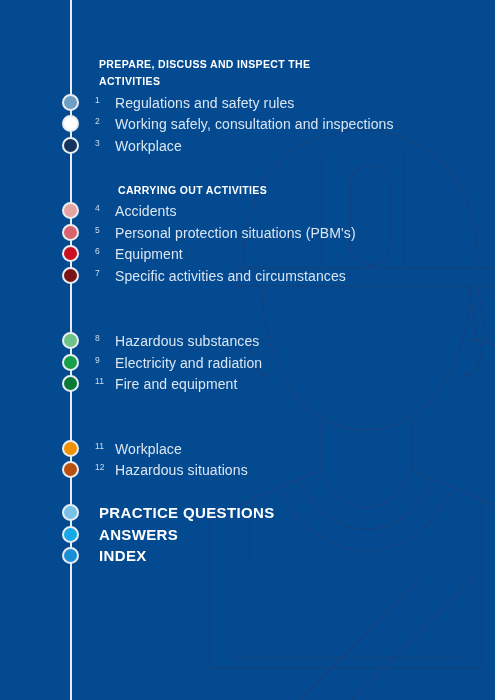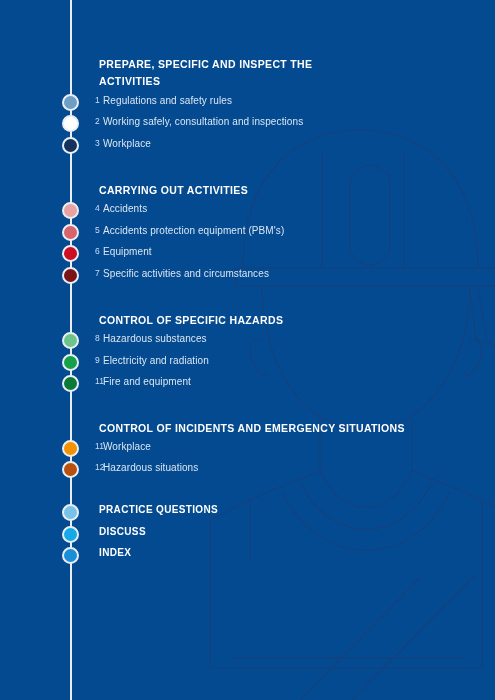--- a/index.html
+++ b/index.html
@@ -79,32 +79,32 @@
     top: 1px;
     width: 18px;
     font-size: 8.5px;
     color: #cfdced;
     text-align: left;
     letter-spacing: 0.1px;
   }
 
   .entry-label {
     position: absolute;
-    left: 103px;
+    left: 115px;
     top: 1px;
-    font-size: 10px;
+    font-size: 14px;
     color: #dbe6f2;
     letter-spacing: 0.1px;
     white-space: nowrap;
   }
 
   
   .backmatter .entry-label {
     left: 99px;
-    font-size: 10px;
+    font-size: 15px;
     font-weight: bold;
     color: #ffffff;
     letter-spacing: 0.35px;
     top: 0px;
   }
 </style>
 </head>
 <body>
 
 <svg id="watermark" viewBox="0 0 495 700" preserveAspectRatio="none" aria-hidden="true">
@@ -148,90 +148,88 @@
     <path d="M232 658 L462 658"></path>
 
     <path d="M300 700 L420 578"></path>
     <path d="M352 700 L474 576"></path>
   </g>
 </svg>
 
 <div id="rail"></div>
 
 <div id="toc">
-    <div class="section-title" style="top: 56px;">PREPARE, SPECIFIC AND INSPECT THE
+    <div class="section-title" style="top: 56px;">PREPARE, DISCUSS AND INSPECT THE
 ACTIVITIES</div>
     <div class="entry" style="top: 94px;">
       <span class="dot" style="background: rgb(110, 158, 196);"></span>
       <span class="entry-num">1</span>
       <span class="entry-label">Regulations and safety rules</span>
     </div>
     <div class="entry" style="top: 115px;">
       <span class="dot" style="background: rgb(255, 255, 255);"></span>
       <span class="entry-num">2</span>
       <span class="entry-label">Working safely, consultation and inspections</span>
     </div>
     <div class="entry" style="top: 137px;">
       <span class="dot" style="background: rgb(21, 50, 92);"></span>
       <span class="entry-num">3</span>
       <span class="entry-label">Workplace</span>
     </div>
-    <div class="section-title" style="top: 182px;">CARRYING OUT ACTIVITIES</div>
+    <div class="section-title" style="top: 182px; margin-left: 19px;">CARRYING OUT ACTIVITIES</div>
     <div class="entry" style="top: 202px;">
       <span class="dot" style="background: rgb(231, 162, 162);"></span>
       <span class="entry-num">4</span>
       <span class="entry-label">Accidents</span>
     </div>
     <div class="entry" style="top: 224px;">
       <span class="dot" style="background: rgb(216, 99, 108);"></span>
       <span class="entry-num">5</span>
-      <span class="entry-label">Accidents protection equipment (PBM's)</span>
+      <span class="entry-label">Personal protection situations (PBM's)</span>
     </div>
     <div class="entry" style="top: 245px;">
       <span class="dot" style="background: rgb(204, 16, 34);"></span>
       <span class="entry-num">6</span>
       <span class="entry-label">Equipment</span>
     </div>
     <div class="entry" style="top: 267px;">
       <span class="dot" style="background: rgb(122, 20, 23);"></span>
       <span class="entry-num">7</span>
       <span class="entry-label">Specific activities and circumstances</span>
     </div>
-    <div class="section-title" style="top: 312px;">CONTROL OF SPECIFIC HAZARDS</div>
     <div class="entry" style="top: 332px;">
       <span class="dot" style="background: rgb(109, 196, 138);"></span>
       <span class="entry-num">8</span>
       <span class="entry-label">Hazardous substances</span>
     </div>
     <div class="entry" style="top: 354px;">
       <span class="dot" style="background: rgb(23, 160, 74);"></span>
       <span class="entry-num">9</span>
       <span class="entry-label">Electricity and radiation</span>
     </div>
     <div class="entry" style="top: 375px;">
       <span class="dot" style="background: rgb(11, 122, 55);"></span>
       <span class="entry-num">11</span>
       <span class="entry-label">Fire and equipment</span>
     </div>
-    <div class="section-title" style="top: 420px;">CONTROL OF INCIDENTS AND EMERGENCY SITUATIONS</div>
     <div class="entry" style="top: 440px;">
       <span class="dot" style="background: rgb(243, 146, 0);"></span>
       <span class="entry-num">11</span>
       <span class="entry-label">Workplace</span>
     </div>
     <div class="entry" style="top: 461px;">
       <span class="dot" style="background: rgb(184, 80, 15);"></span>
       <span class="entry-num">12</span>
       <span class="entry-label">Hazardous situations</span>
     </div>
     <div class="entry backmatter" style="top: 504px;">
       <span class="dot" style="background: rgb(120, 194, 232);"></span>
       <span class="entry-label">PRACTICE QUESTIONS</span>
     </div>
     <div class="entry backmatter" style="top: 526px;">
       <span class="dot" style="background: rgb(21, 169, 232);"></span>
-      <span class="entry-label">DISCUSS</span>
+      <span class="entry-label">ANSWERS</span>
     </div>
     <div class="entry backmatter" style="top: 547px;">
       <span class="dot" style="background: rgb(26, 143, 216);"></span>
       <span class="entry-label">INDEX</span>
     </div>
   </div>
 
 </body></html>

